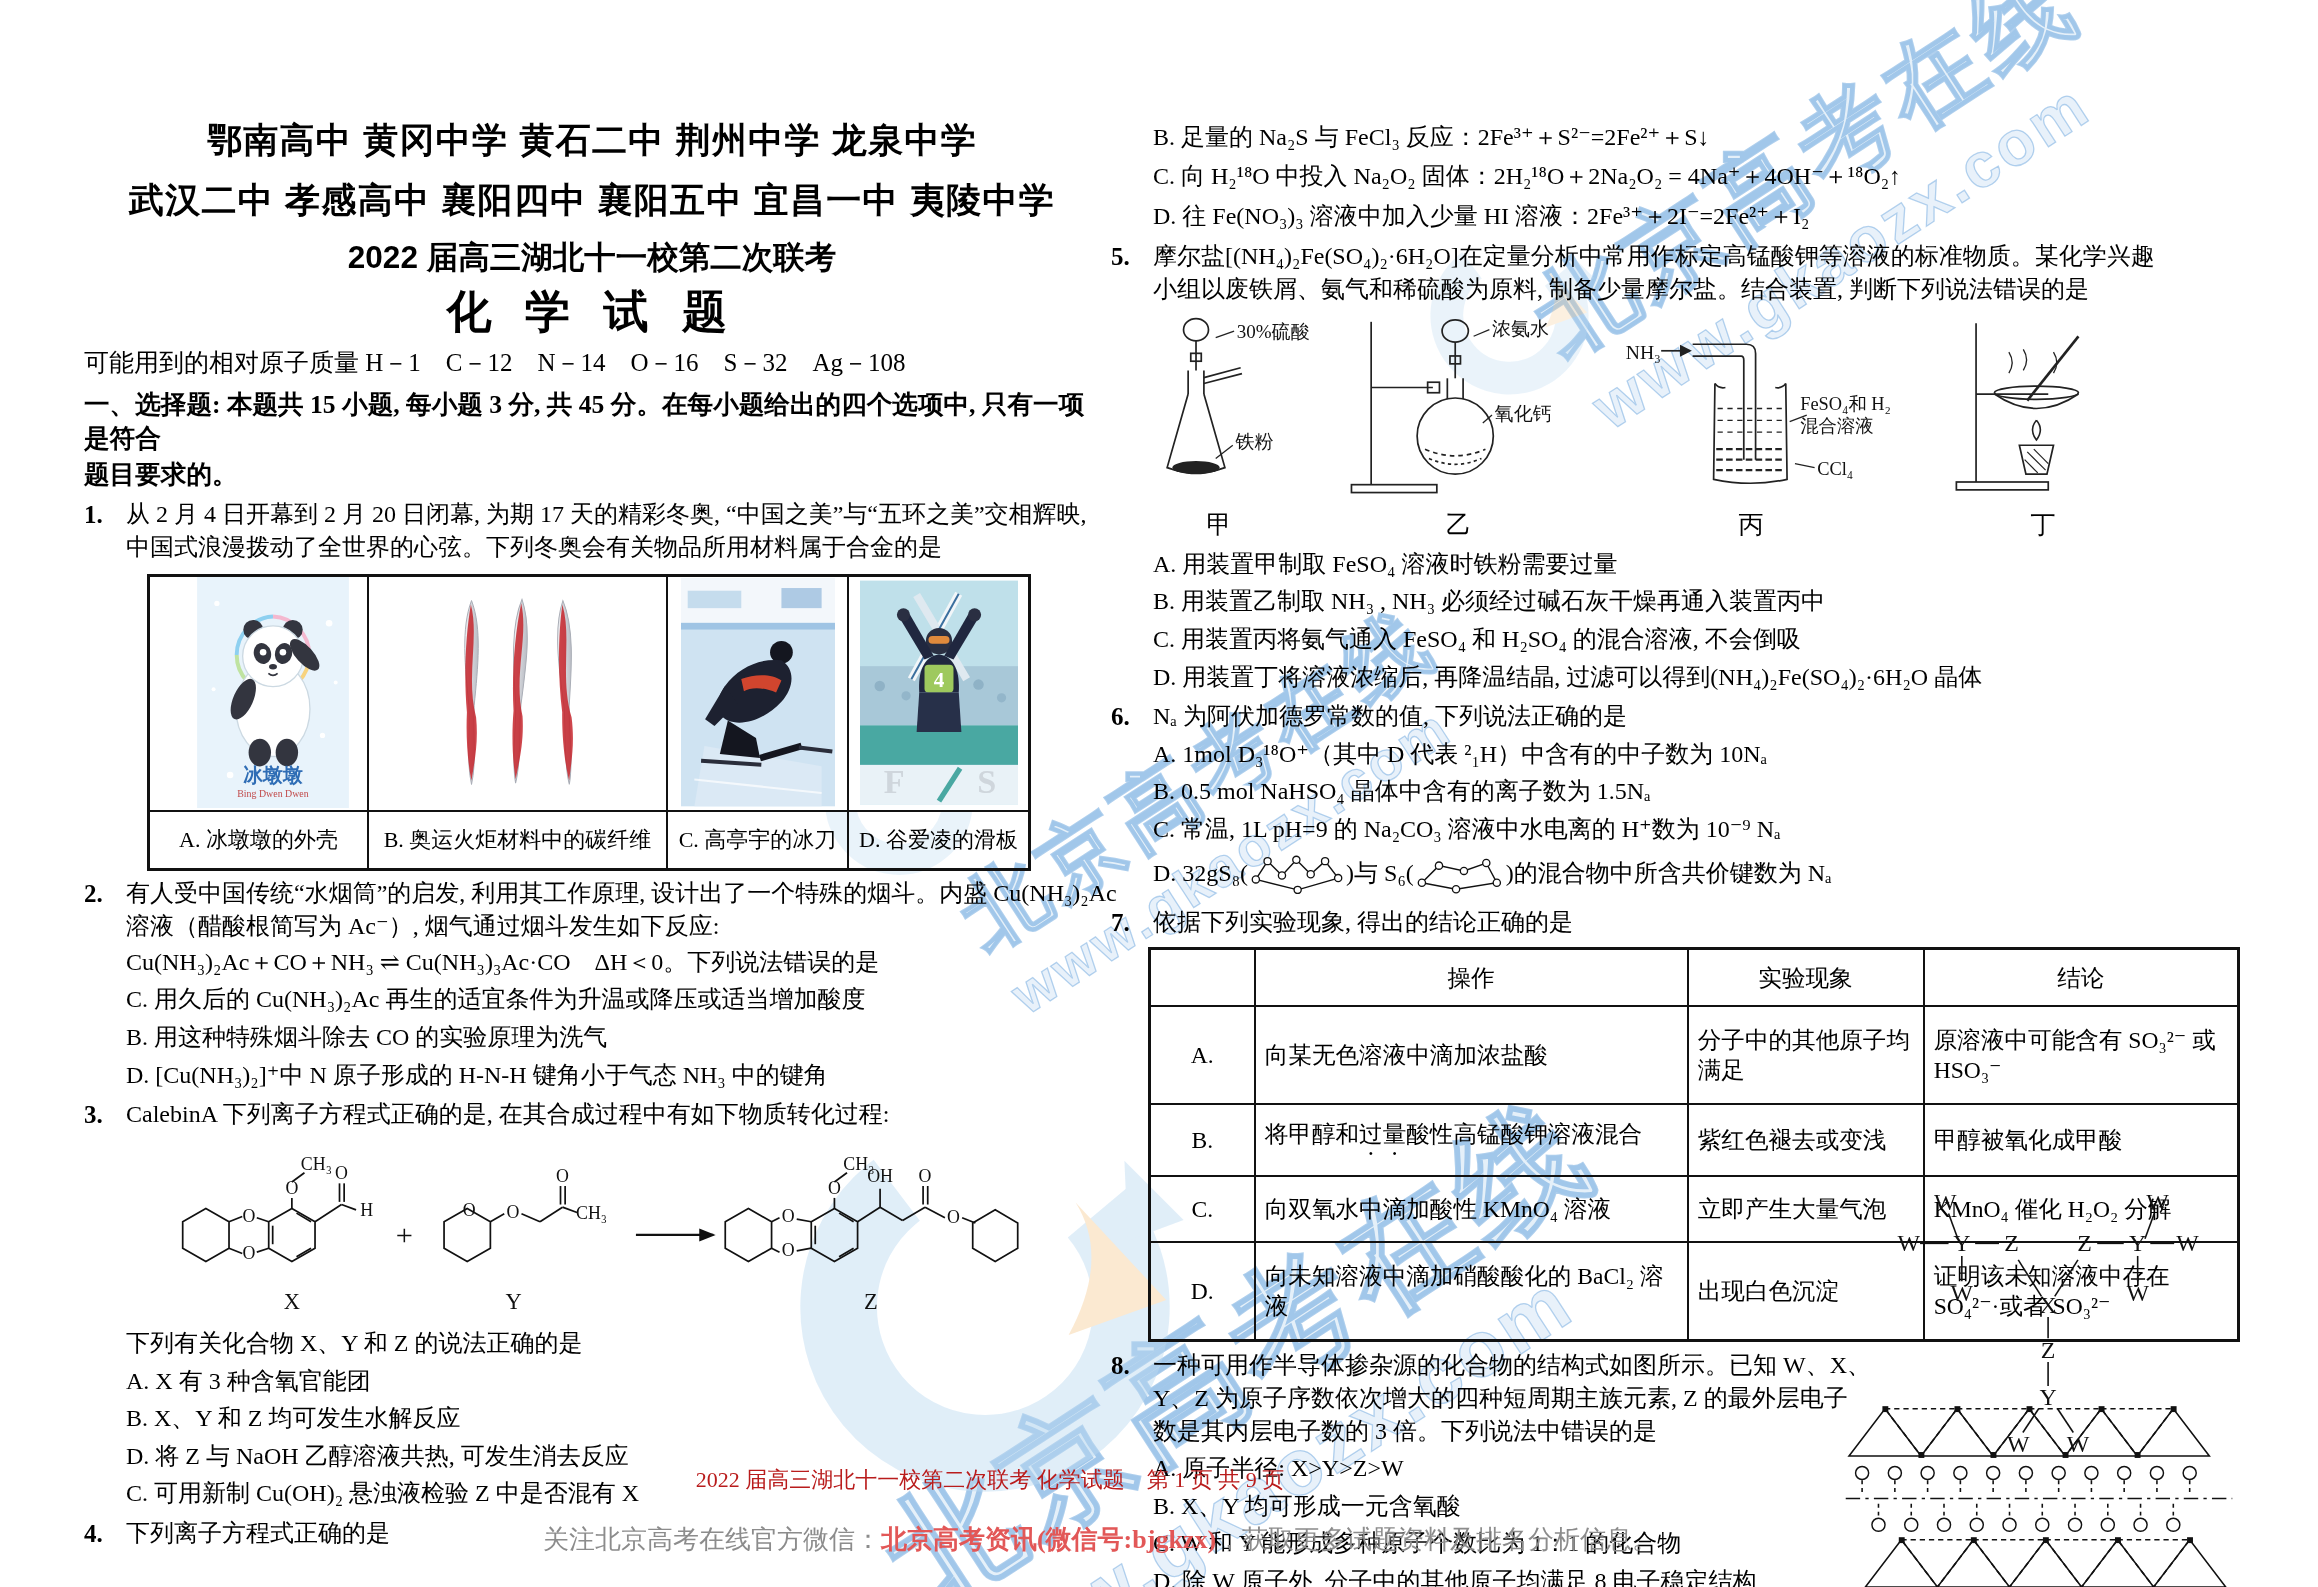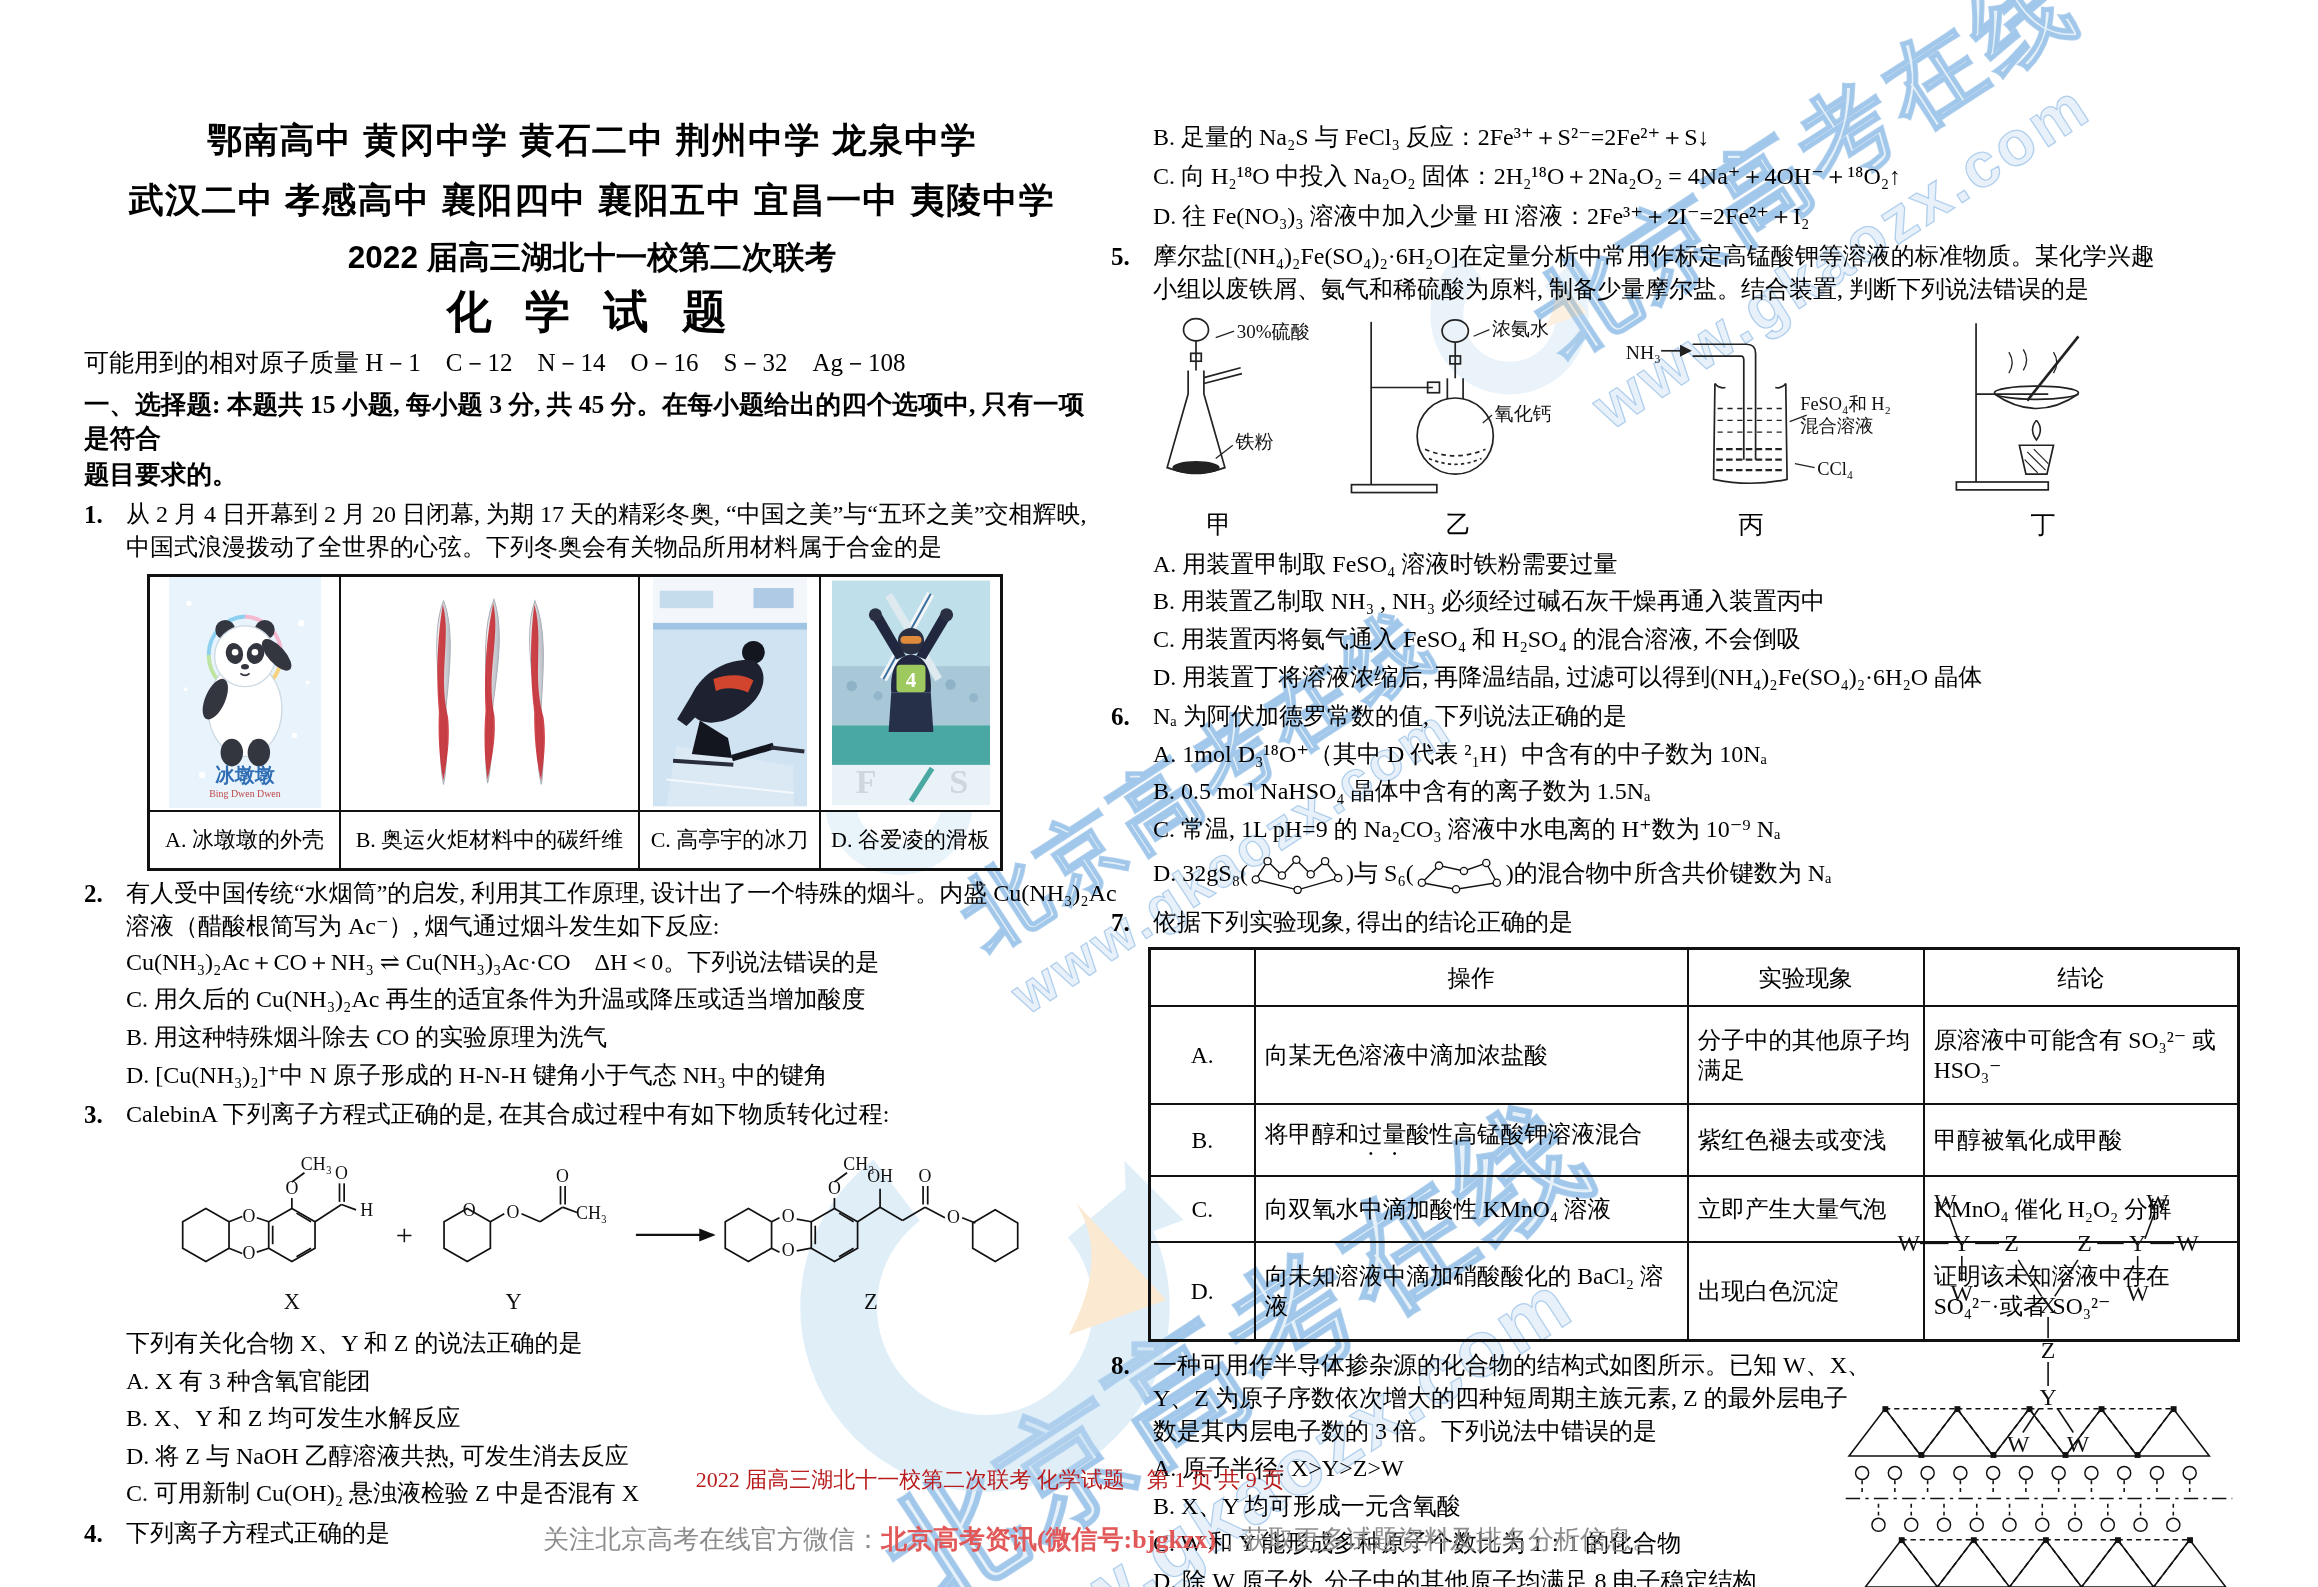--- a/index.html
+++ b/index.html
@@ -111,21 +111,21 @@
       <div class="qnum">1.</div>
       <div class="qbody">
         <div class="line">从 2 月 4 日开幕到 2 月 20 日闭幕, 为期 17 天的精彩冬奥, “中国之美”与“五环之美”交相辉映,</div>
         <div class="line">中国式浪漫拨动了全世界的心弦。下列冬奥会有关物品所用材料属于合金的是</div>
       </div>
     </div>
 
     <table class="imgtable">
       <tbody>
           <tr>
-        <td class="imgcell" style="width:189px;">
+        <td class="imgcell" style="width:189px;padding-left:28px;">
           <svg width="164" height="231" viewBox="0 0 230 350">
             <rect width="230" height="350" fill="#e8f3fb"></rect>
             <circle cx="30" cy="40" r="4" fill="#ffffff"></circle>
                 <circle cx="200" cy="70" r="5" fill="#ffffff"></circle>
             <circle cx="50" cy="300" r="5" fill="#ffffff"></circle>
                 <circle cx="190" cy="240" r="4" fill="#ffffff"></circle>
             <circle cx="25" cy="170" r="3" fill="#ffffff"></circle>
                 <circle cx="210" cy="160" r="3" fill="#ffffff"></circle>
             <path d="M60,118 A58,58 0 0 1 115,60" fill="none" stroke="#8ed0f0" stroke-width="6"></path>
             <path d="M115,60 A58,58 0 0 1 170,118" fill="none" stroke="#f4b8cf" stroke-width="6"></path>

